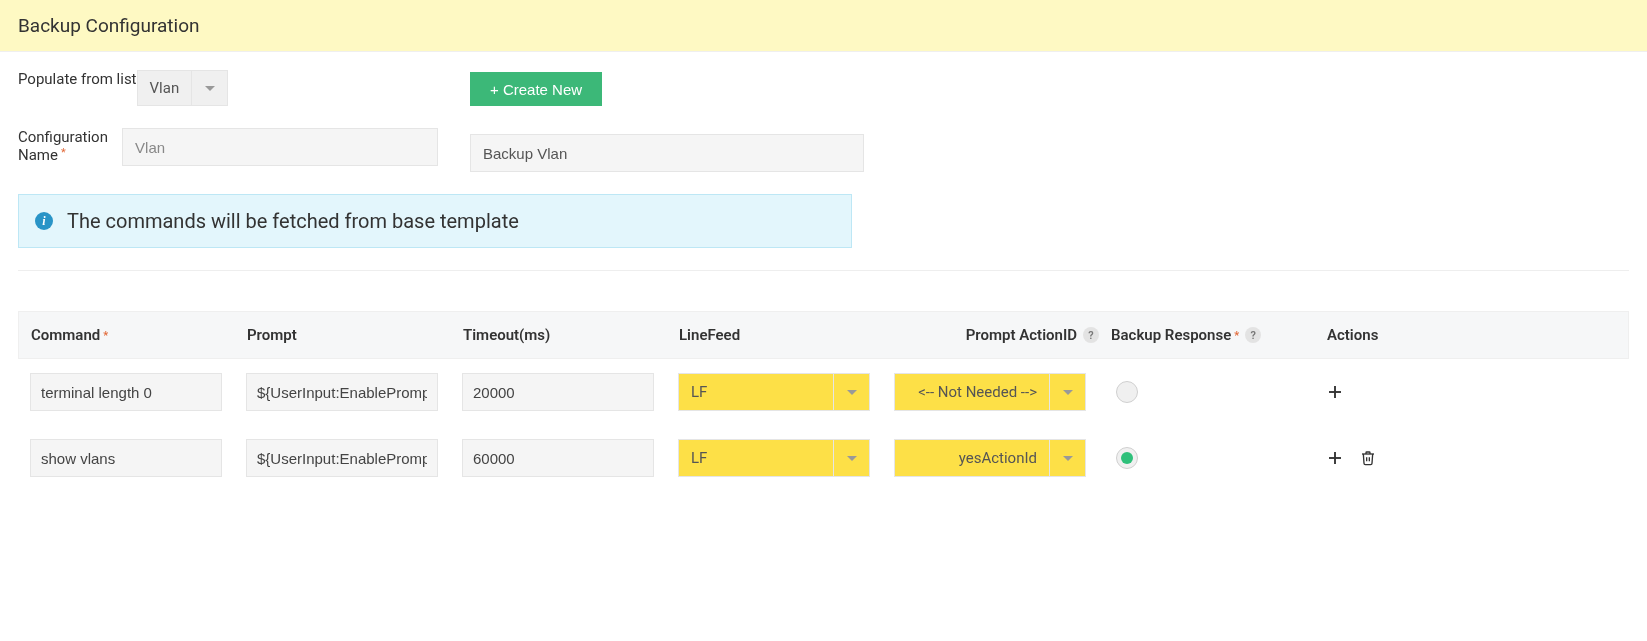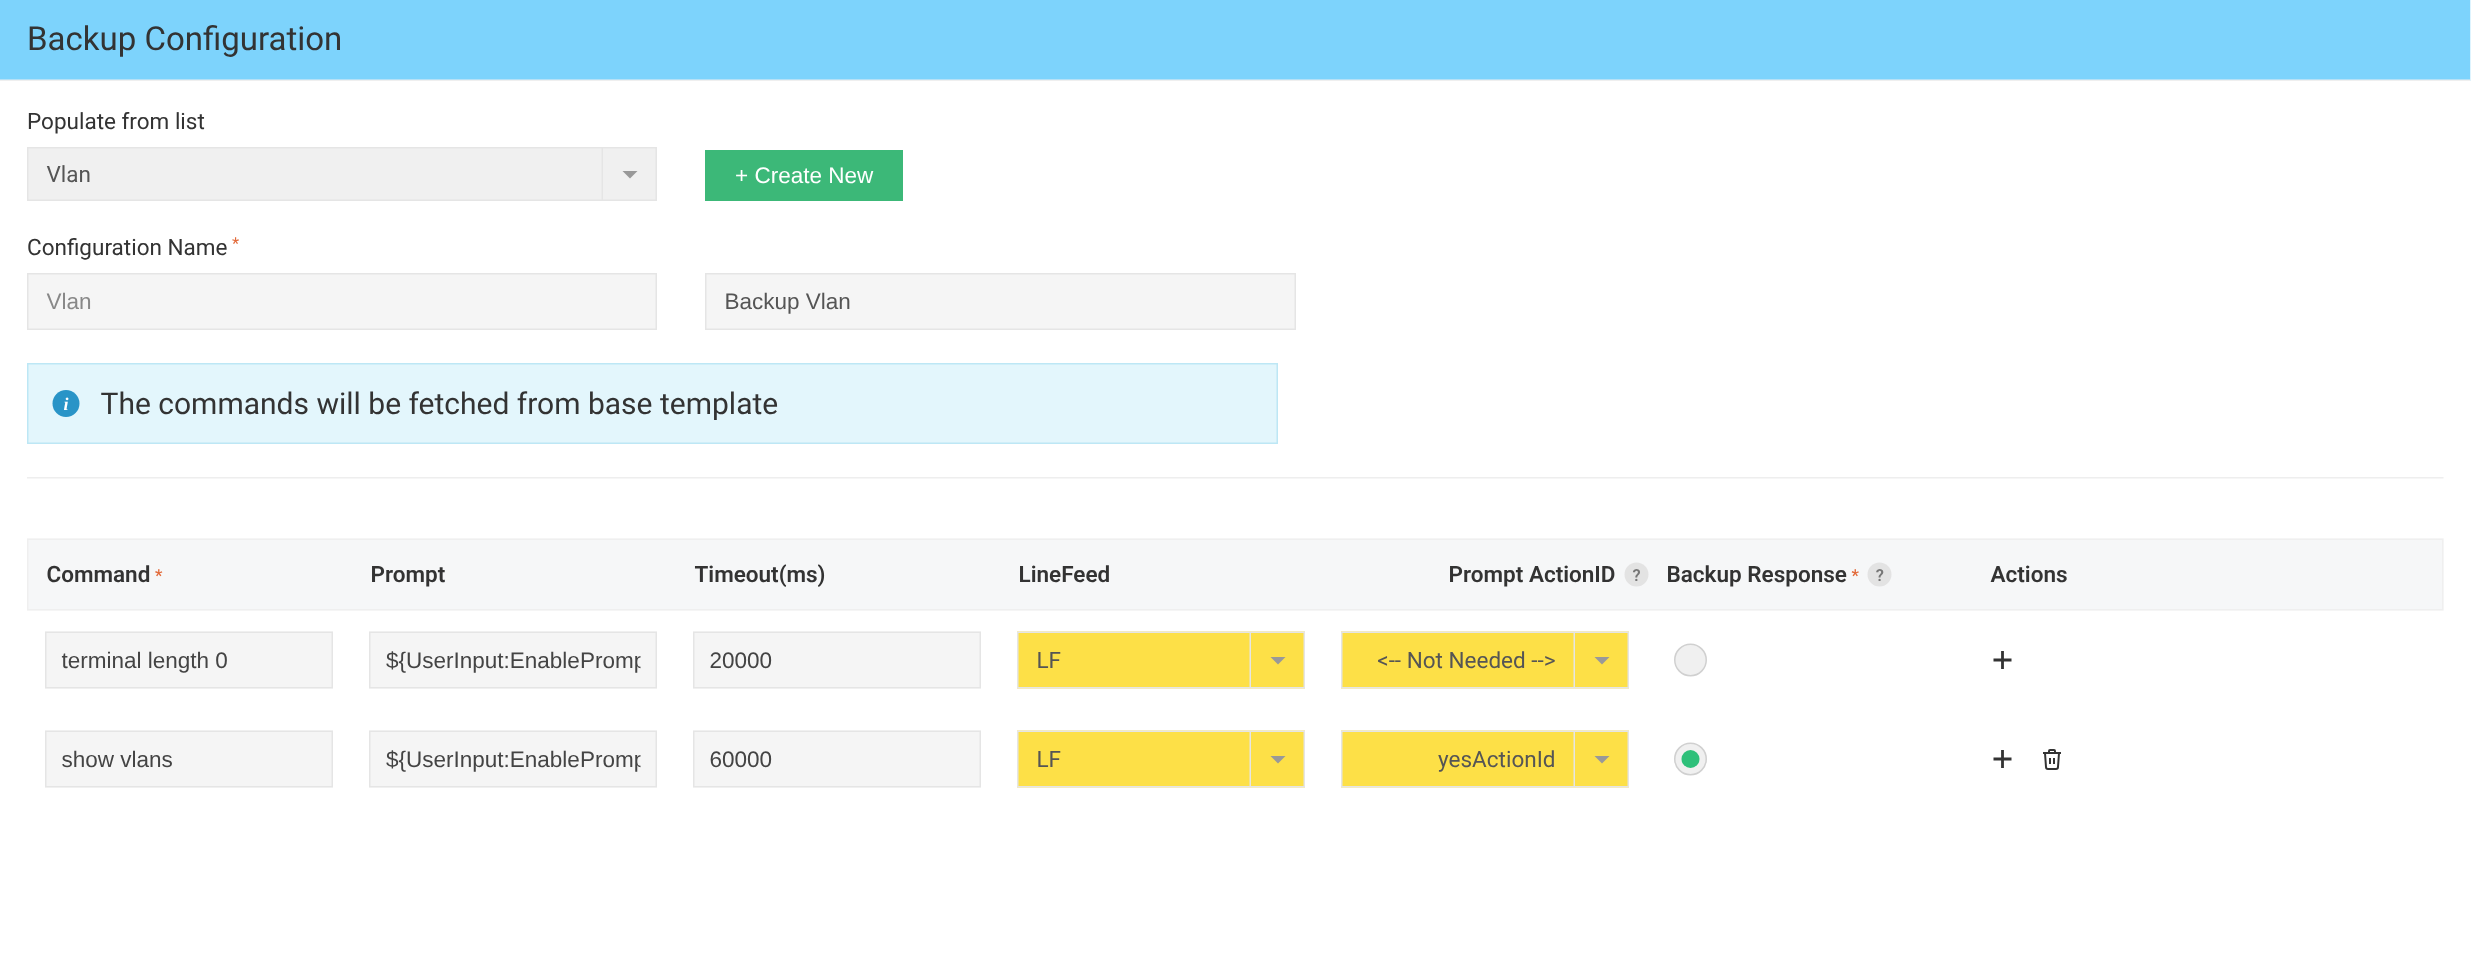--- a/index.html
+++ b/index.html
@@ -3,30 +3,30 @@
   <meta charset="utf-8">
   <style>
     * { box-sizing: border-box; margin: 0; padding: 0; }
     body {
       font-family: -apple-system, BlinkMacSystemFont, "Segoe UI", Roboto, "Helvetica Neue", Arial, sans-serif;
       color: #333;
       background: #fff;
       width: 1647px;
     }
     .page-header {
-      background: #7dd3fc;
+      background: #fef9c3;
       padding: 14px 18px;
-      font-size: 22px;
+      font-size: 19px;
       font-weight: 400;
       color: #333;
       border-bottom: 1px solid #efefef;
     }
     .content { padding: 18px; }
     .form-row { display: flex; gap: 32px; margin-bottom: 22px; align-items: flex-end; }
-    .form-group { display: flex; flex-direction: column; }
+    .form-group { display: flex; flex-direction: row; }
     .form-group.w420 { width: 420px; }
     .form-group.w394 { width: 394px; }
     .field-label {
       font-size: 15px;
       color: #333;
       margin-bottom: 8px;
     }
     .req { color: #e26a3a; vertical-align: top; font-size: 11px; margin-left: 3px; }
     .select-box {
       background: #f0f0f0;

